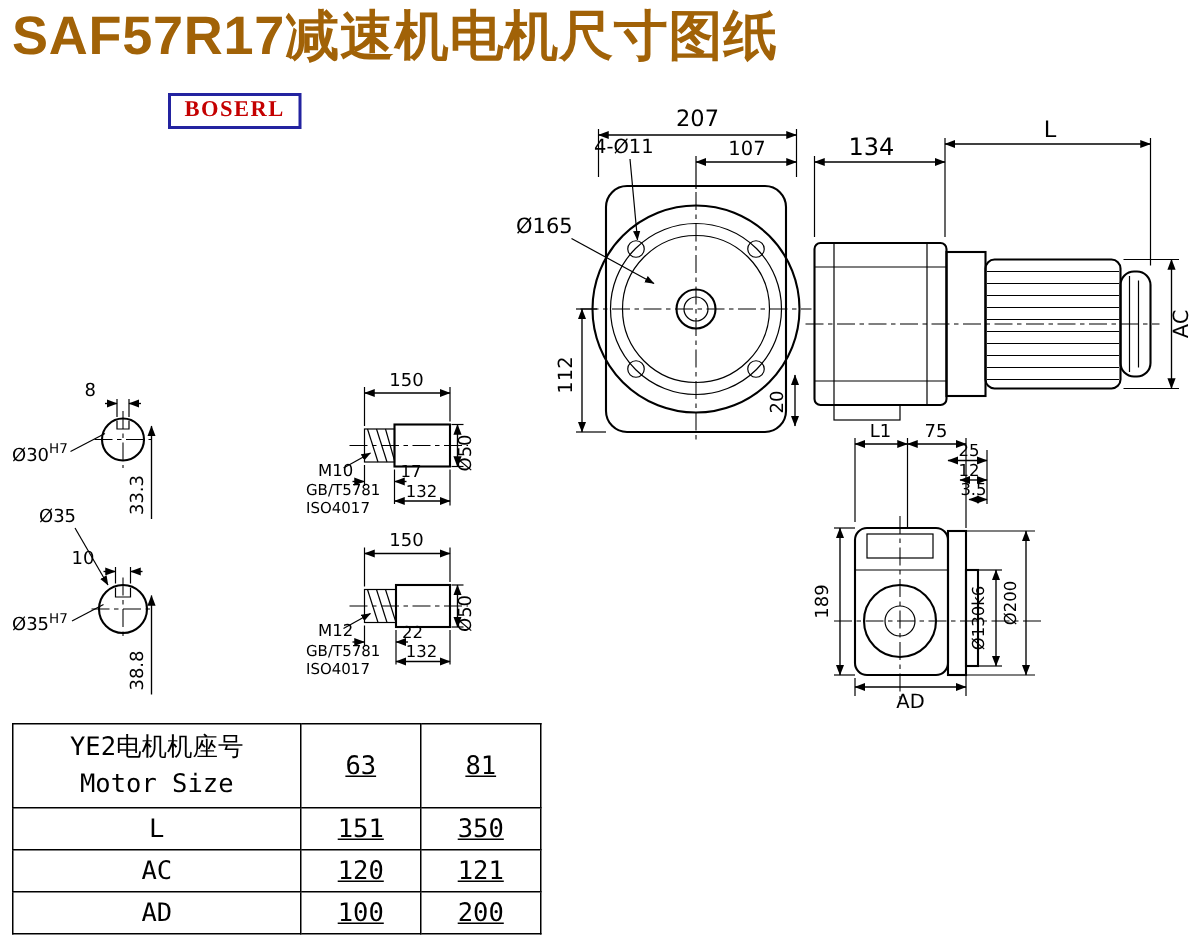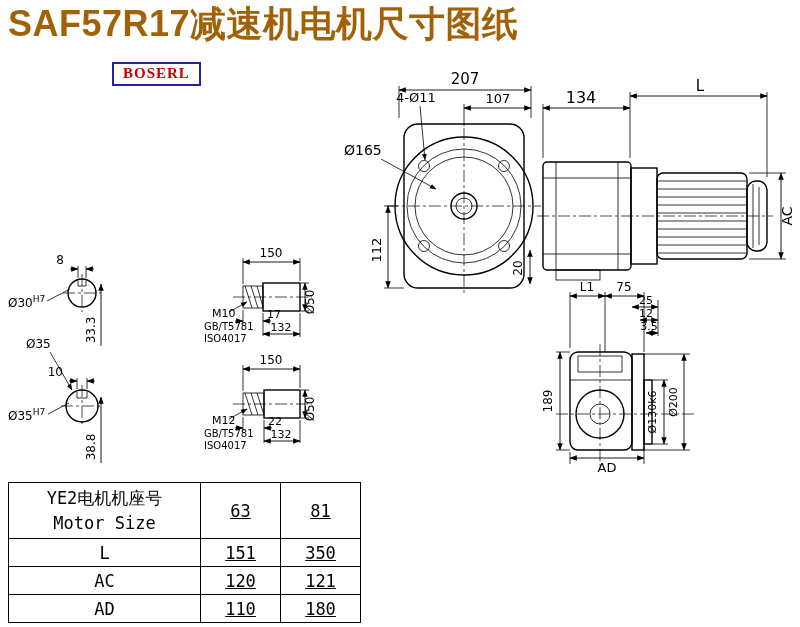--- a/index.html
+++ b/index.html
@@ -259,17 +259,17 @@
     <td class="num">151</td>
     <td class="num">350</td>
   </tr>
   <tr class="r">
     <td>AC</td>
     <td class="num">120</td>
     <td class="num">121</td>
   </tr>
   <tr class="r">
     <td>AD</td>
-    <td class="num">110</td>
-    <td class="num">180</td>
+    <td class="num">100</td>
+    <td class="num">200</td>
   </tr>
 </tbody>
   </table>
 
 </body></html>

